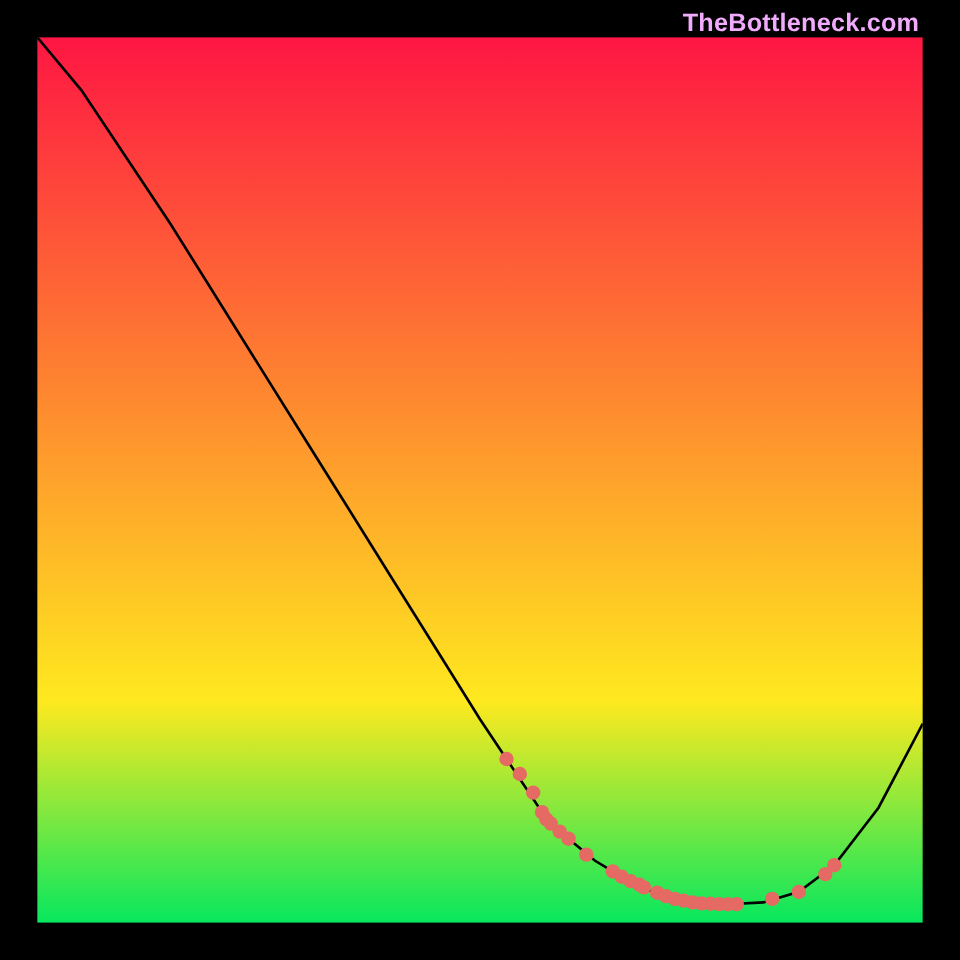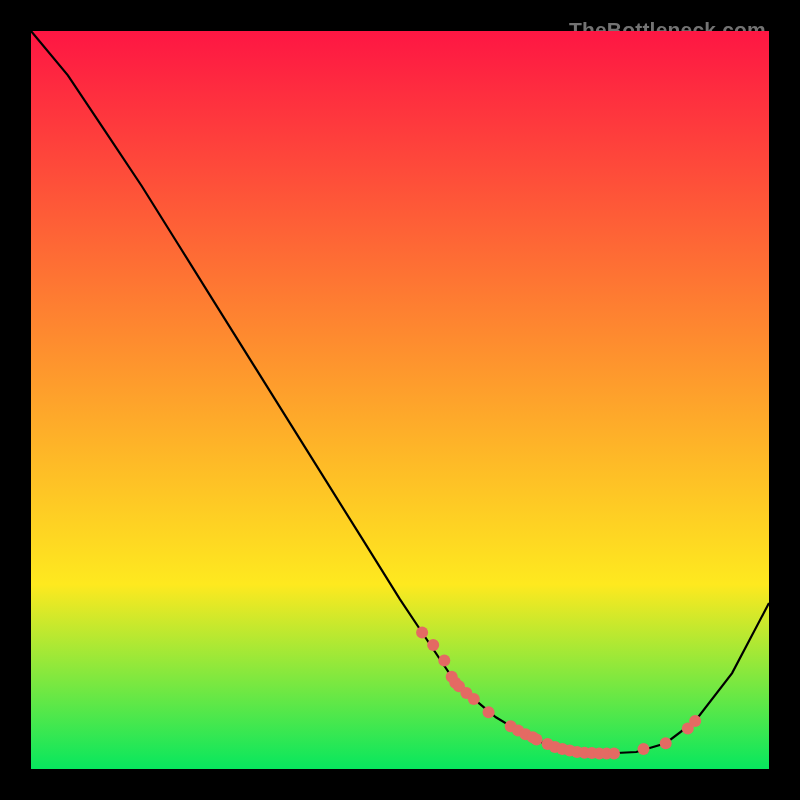--- a/index.html
+++ b/index.html
@@ -1,17 +1,17 @@
 <!DOCTYPE html>
 <html><head>
 <meta charset="utf-8">
 <style>
 html,body{margin:0;padding:0;width:800px;height:800px;background:#000;overflow:hidden}
 .chart-area{position:absolute;left:31px;top:31px;width:738px;height:738px}
-.watermark{position:absolute;right:34px;top:18px;font:700 21px Arial,sans-serif;color:#737373;letter-spacing:.2px}
+.watermark{position:absolute;right:34px;top:8px;font:700 21px Arial,sans-serif;color:#f0abfc;letter-spacing:.2px}
 svg{display:block}
 </style>
 </head>
 <body>
 
 <div class="watermark">TheBottleneck.com</div>
 
 <div class="chart-area">
 <svg width="738" height="738" viewBox="0 0 738 738">
   <defs>

